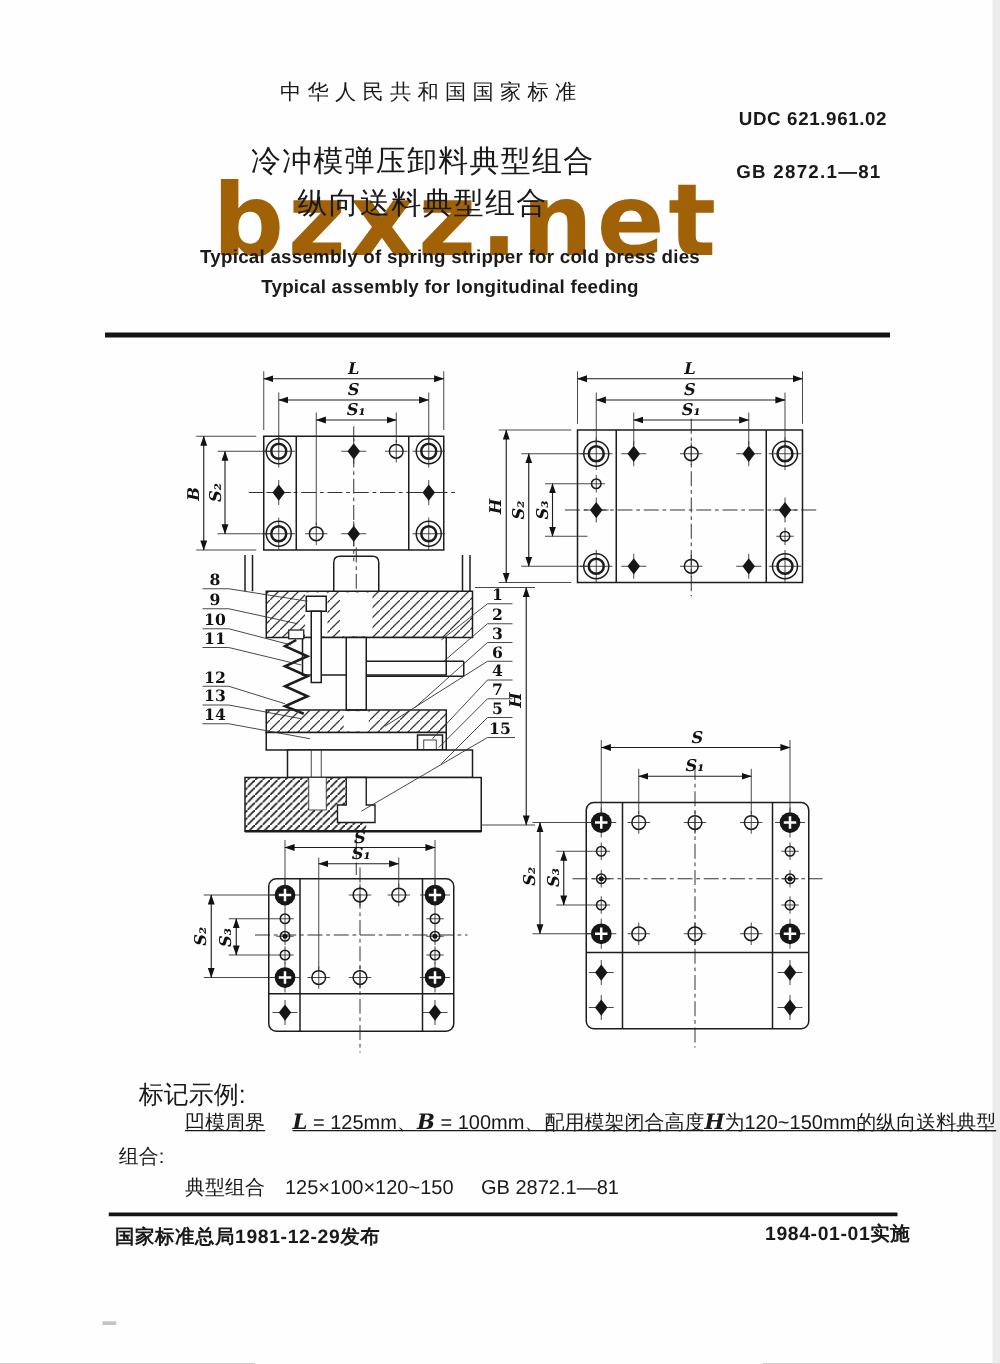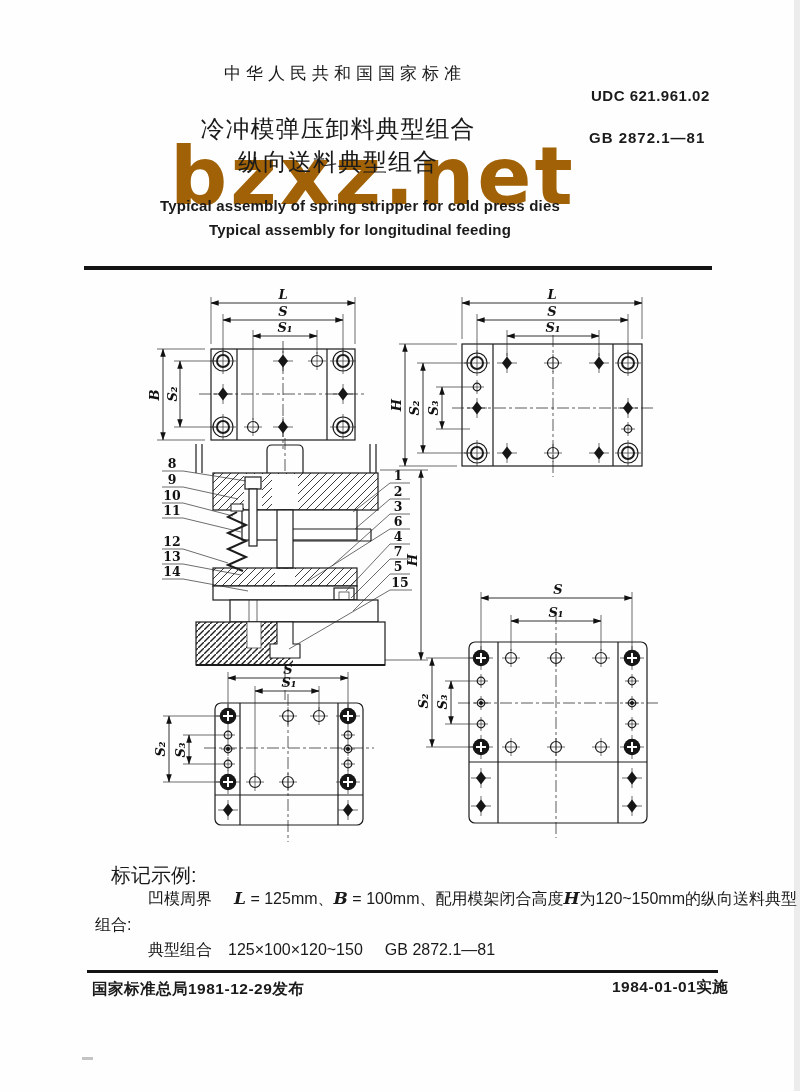--- a/index.html
+++ b/index.html
@@ -12,21 +12,21 @@
   .gbno{left:589px;top:129px;font-size:15px;font-weight:700;letter-spacing:1px;}
   .t1{left:0;top:113px;width:676px;text-align:center;font-size:24px;letter-spacing:1px;}
   .t2{left:0;top:146px;width:676px;text-align:center;font-size:24px;letter-spacing:1px;}
   .wm{left:170px;top:130px;font-size:80px;font-weight:700;letter-spacing:3px;
       color:#a16207;font-family:"DejaVu Sans",sans-serif;z-index:0;}
   .en{left:80px;top:197px;width:560px;text-align:center;font-size:15px;font-weight:700;letter-spacing:.2px;}
   .en2{top:221px;}
   .rule-top{left:84px;top:266px;width:628px;height:4px;background:#141414;}
   .rule-bot{left:87px;top:970px;width:631px;height:3px;background:#141414;}
   .ex-head{left:111px;top:862px;font-size:20px;}
-  .ex-l1{left:148px;top:888px;font-size:16px;width:600px;white-space:nowrap;}
+  .ex-l1{left:148px;top:888px;font-size:16px;width:600px;white-space:nowrap;text-decoration:underline;}
   .ex-l2{left:95px;top:915px;font-size:16px;}
   .ex-l3{left:148px;top:940px;font-size:16px;white-space:nowrap;text-align:center;}
   .gap1{display:inline-block;width:22px;}
   .gap2{display:inline-block;width:16px;}
   .var{font-family:"DejaVu Serif",serif;font-style:italic;font-weight:700;font-size:17px;}
   .foot-l{left:92px;top:979px;font-size:15.5px;font-weight:700;letter-spacing:.5px;}
   .foot-r{left:600px;top:977px;font-size:15.5px;font-weight:700;letter-spacing:.5px;margin-left:12px;}
   .edgeband{right:0;top:0;width:6px;height:1091px;background:#ececec;}
   .corner-mark{left:82px;top:1057px;width:11px;height:3px;background:#c4c4c4;}
   svg{position:absolute;left:0;top:0;z-index:1;}

